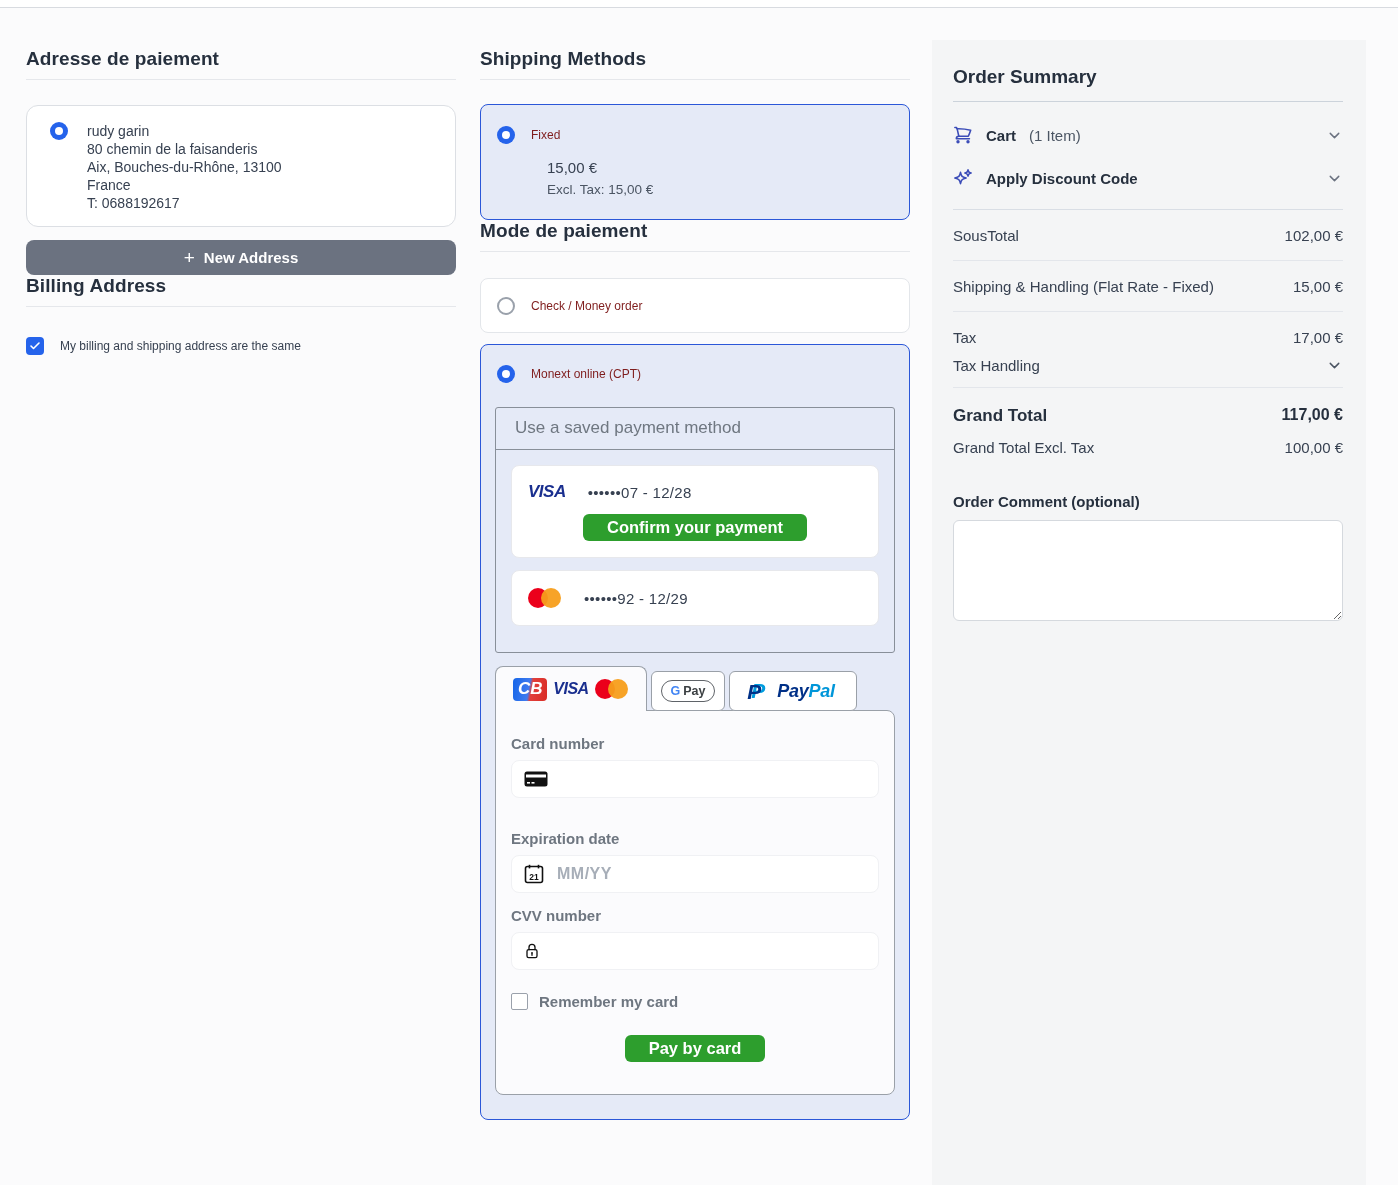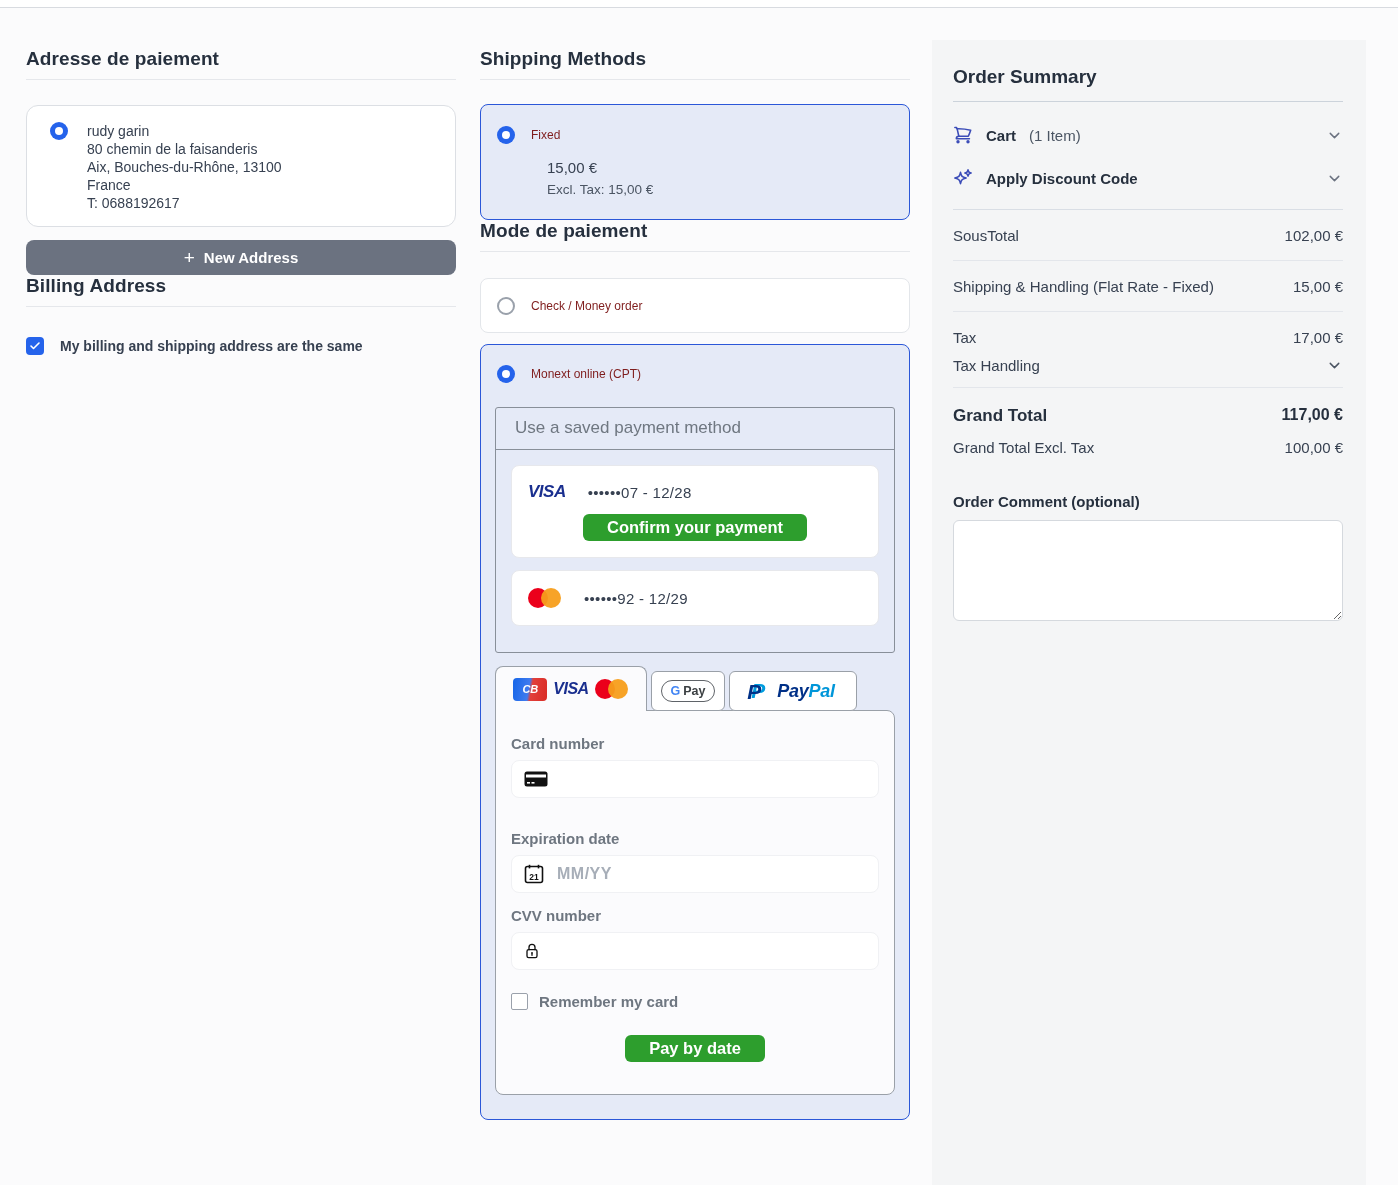--- a/index.html
+++ b/index.html
@@ -33,21 +33,21 @@
   .addr-card { margin-top:25px; background:#fff; border:1px solid #dcdfe4; border-radius:12px;
     padding:16px 16px 14px 23px; display:flex; gap:19px; min-height:119px; }
   .addr-lines { font-size:14px; line-height:18px; color:#374151; }
   .btn-gray { margin-top:13px; width:100%; height:35px; background:#6b7280; color:#fff;
     border:none; border-radius:8px; font-size:15px; font-weight:700; cursor:pointer;
     display:flex; align-items:center; justify-content:center; gap:9px;
     font-family:"Liberation Sans", sans-serif; }
   .btn-gray .plus { font-size:19px; font-weight:400; line-height:1; }
   .billing-title { margin-top:48px; }
   .chk-row { margin-top:30px; display:flex; align-items:center; gap:16px; }
-  .chk-row .lbl { font-size:14px; font-weight:700; color:#374151; }
+  .chk-row .lbl { font-size:12px; font-weight:400; color:#374151; }
 
   
   .panel { border-radius:8px; }
   .panel.blue { background:#e5eaf7; border:1px solid #2b57d8; }
   .panel.white { background:#fff; border:1px solid #e3e6ea; }
   .ship-panel { margin-top:24px; padding:21px 16px 22px; }
   .m-row { display:flex; align-items:center; gap:16px; }
   .m-label { font-size:12px; font-weight:400; color:#7f1d1d; }
   .ship-price { margin:15px 0 0 50px; font-size:15px; color:#374151; }
   .ship-excl  { margin:6px 0 0 50px; font-size:13.5px; color:#4b5563; }
@@ -67,21 +67,21 @@
     font-size:16.5px; font-weight:700; height:27px; padding:0 24px; cursor:pointer;
     font-family:"Liberation Sans", sans-serif; }
   .confirm-wrap { text-align:center; margin-top:12px; }
 
   
   .visa-logo { font-style:italic; font-weight:900; font-size:17px; color:#1a2f8f; letter-spacing:-.5px; }
   .mc-logo { position:relative; width:34px; height:22px; flex:none; }
   .mc-logo i { position:absolute; top:1px; width:20px; height:20px; border-radius:50%; }
   .mc-r { left:0; background:#eb001b; }
   .mc-o { left:13px; background:#f79e1b; opacity:.95; }
-  .cb-chip { width:34px; height:23px; border-radius:4px; color:#fff; font-size:11px; font-weight:900;
+  .cb-chip { width:34px; height:23px; border-radius:4px; color:#fff; font-size:17px; font-weight:900;
     display:flex; align-items:center; justify-content:center; font-style:italic;
     background:linear-gradient(100deg,#1565e8 0%,#3f7bef 46%,#e2403b 54%,#d92b25 100%); }
   .visa-chip { font-size:16px; }
   .gpay-pill { border:1.5px solid #5f6368; border-radius:13px; padding:3px 9px; font-size:12.5px;
     font-weight:700; color:#3c4043; display:flex; gap:3px; align-items:center; background:#fff; }
   .gpay-pill .g { color:#4285F4; }
   .pp-mono { position:relative; width:20px; height:24px; display:inline-block; }
   .pp-mono span { position:absolute; font-weight:900; font-style:italic; font-size:21px; line-height:24px; }
   .pp-back { left:0; top:0; color:#009cde; }
   .pp-front { left:-4px; top:1px; color:#003087; }
@@ -279,21 +279,21 @@
           <line x1="12" y1="17.5" x2="12" y2="19.5"></line>
         </svg>
       </div>
 
       <div class="remember-row">
         <span class="checkbox off"></span>
         <span class="lbl">Remember my card</span>
       </div>
 
       <div class="pay-wrap">
-        <button class="btn-green">Pay by date</button>
+        <button class="btn-green">Pay by card</button>
       </div>
     </div>
   </div>
 </div>
 
 <div class="summary">
   <h2>Order Summary</h2>
 
   <div class="acc-row">
     <svg width="20" height="20" viewBox="0 0 24 24" fill="none" stroke="#3b4cb8" stroke-width="1.9" stroke-linecap="round" stroke-linejoin="round">

